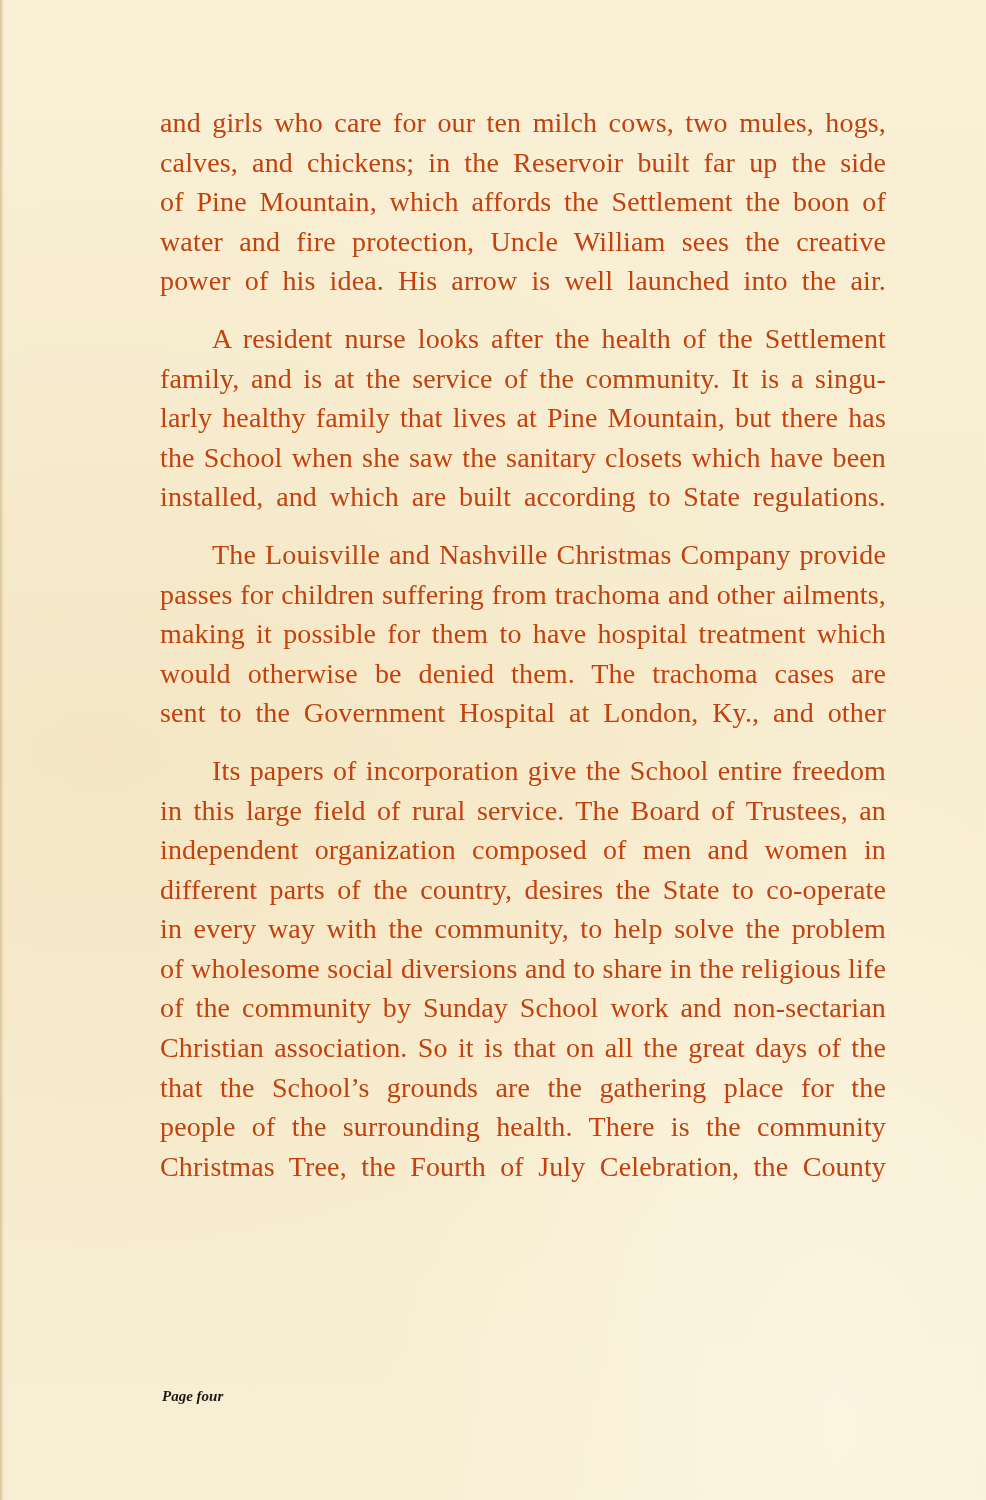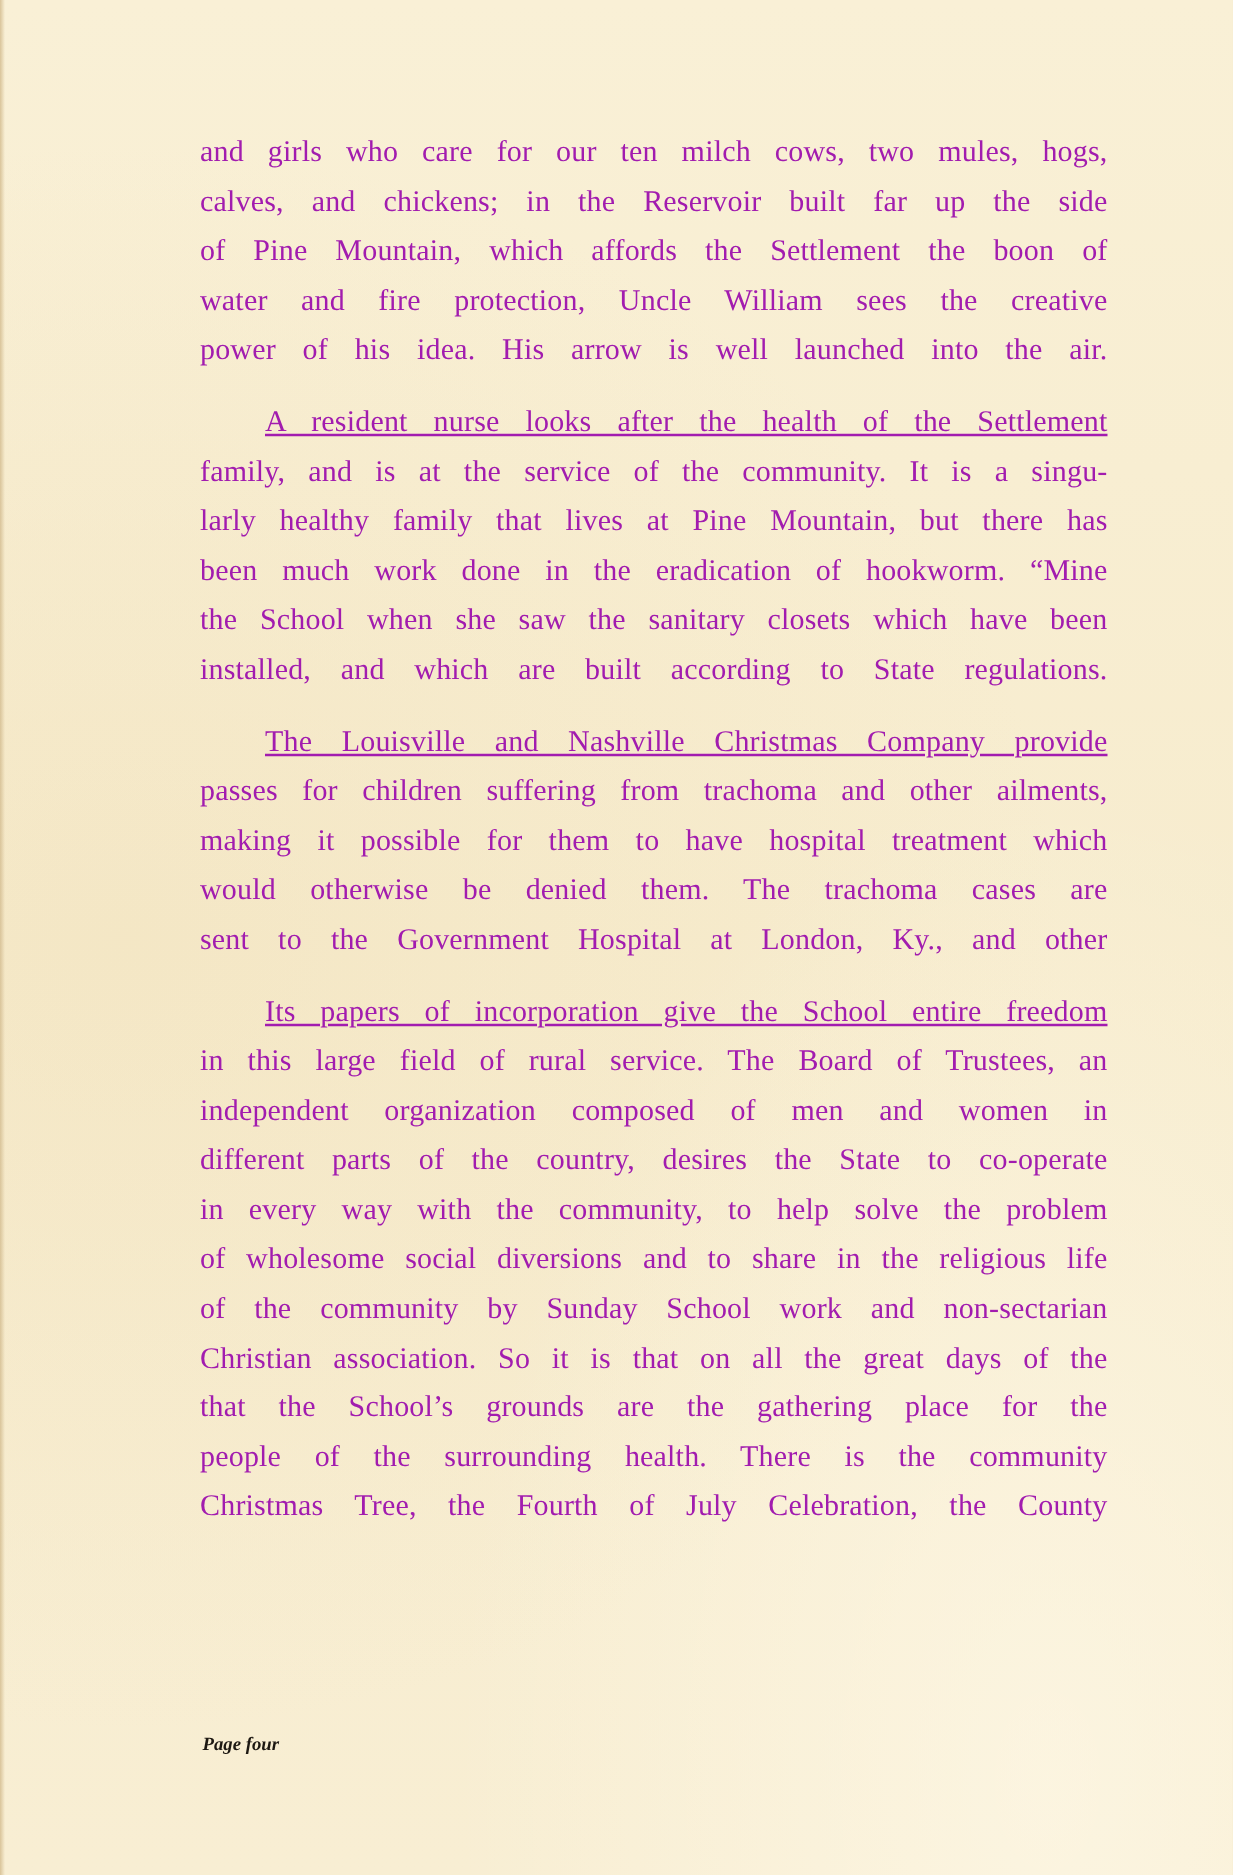--- a/index.html
+++ b/index.html
@@ -28,23 +28,23 @@
       left: 0; top: 0;
       width: 4px; height: 1500px;
       background: linear-gradient(90deg, #d9c49a, rgba(217,196,154,0));
     }
     .text-block {
       position: absolute;
       left: 160px;
       top: 103px;
       width: 726px;
       font-family: "Liberation Serif", "DejaVu Serif", serif;
-      font-size: 24px;
+      font-size: 28px;
       line-height: 39.6px;
-      color: #a21caf;
+      color: #c2410c;
       letter-spacing: 0.15px;
     }
     .para {
       margin: 0 0 18px 0;
       text-align: justify;
       text-align-last: justify;
     }
     .para.indent {
       text-indent: 52px;
     }
@@ -52,21 +52,20 @@
       display: block;
       text-align: justify;
       text-align-last: justify;
       white-space: nowrap;
     }
     .para .line:first-child {
       text-indent: 0;
     }
     .para.indent .line:first-child {
       padding-left: 52px;
-      text-decoration: underline;
     }
     .para.indent {
       text-indent: 0;
     }
     .footer {
       position: absolute;
       left: 162px;
       top: 1388px;
       font-family: "Liberation Serif", "DejaVu Serif", serif;
       font-style: italic;
@@ -88,21 +87,20 @@
       <span class="line">calves, and chickens; in the Reservoir built far up the side</span>
       <span class="line">of Pine Mountain, which affords the Settlement the boon of</span>
       <span class="line">water and fire protection, Uncle William sees the creative</span>
       <span class="line">power of his idea.  His arrow is well launched into the air.</span>
     </div>
 
     <div class="para indent">
       <span class="line">A resident nurse looks after the health of the Settlement</span>
       <span class="line">family, and is at the service of the community.  It is a singu-</span>
       <span class="line">larly healthy family that lives at Pine Mountain, but there has</span>
-      <span class="line">been much work done in the eradication of hookworm.  “Mine</span>
       <span class="line">the School when she saw the sanitary closets which have been</span>
       <span class="line">installed, and which are built according to State regulations.</span>
     </div>
 
     <div class="para indent">
       <span class="line">The Louisville and Nashville Christmas Company provide</span>
       <span class="line">passes for children suffering from trachoma and other ailments,</span>
       <span class="line">making it possible for them to have hospital treatment which</span>
       <span class="line">would otherwise be denied them.  The trachoma cases are</span>
       <span class="line">sent to the Government Hospital at London, Ky., and other</span>

